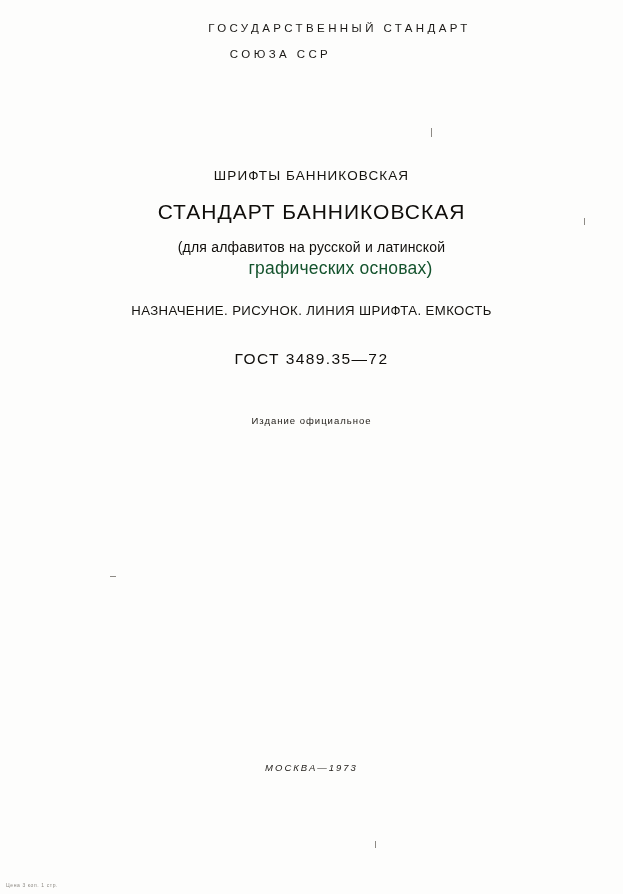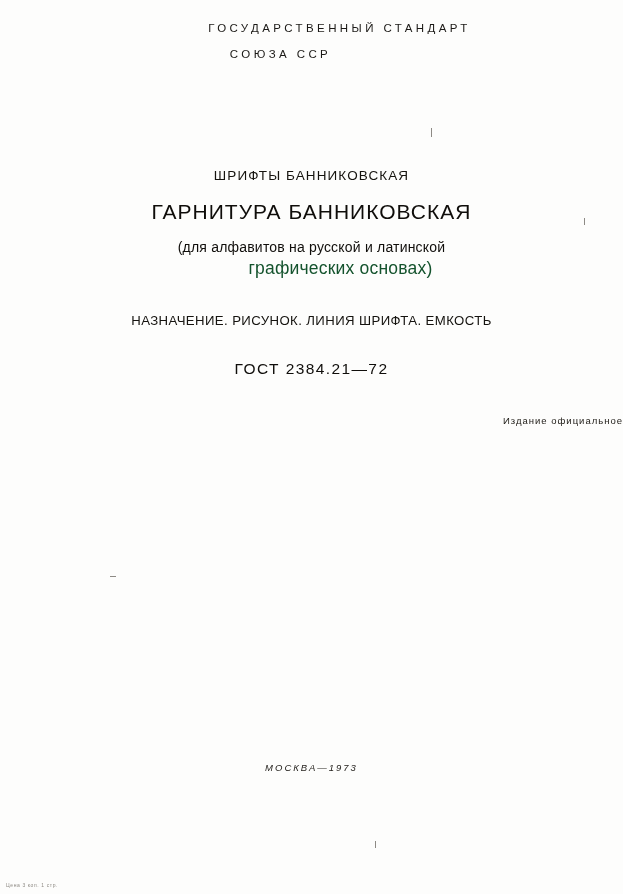--- a/index.html
+++ b/index.html
@@ -68,37 +68,37 @@
     color: #100e0b;
   }
   .t-paren2 {
     margin-top: 3px;
     font-size: 17.5px;
     letter-spacing: 0.2px;
     color: #14532d;
     padding-left: 58px;
   }
   .t-sections {
-    margin-top: 34px;
+    margin-top: 24px;
     font-size: 13.2px;
     letter-spacing: 0.4px;
     color: #15130f;
   }
   .t-gost {
     margin-top: 32px;
     font-size: 15.5px;
     letter-spacing: 1.4px;
     color: #100e0b;
   }
   .t-official {
     position: absolute;
     top: 415px;
     left: 0;
     width: 100%;
-    text-align: right;
+    text-align: center;
     font-size: 9.5px;
     letter-spacing: 1.0px;
     color: #24211c;
   }
   .t-city {
     position: absolute;
     top: 762px;
     left: 0;
     width: 100%;
     text-align: center;
@@ -131,25 +131,25 @@
 
 <div class="page">
 
   <div class="header">
     <div class="header-line1">ГОСУДАРСТВЕННЫЙ СТАНДАРТ</div>
     <div class="header-line2">СОЮЗА ССР</div>
   </div>
 
   <div class="title-block">
     <div class="t-sub">ШРИФТЫ БАННИКОВСКАЯ</div>
-    <div class="t-main">ГАРНИТУРА БАННИКОВСКАЯ</div>
+    <div class="t-main">СТАНДАРТ БАННИКОВСКАЯ</div>
     <div class="t-paren1">(для алфавитов на русской и латинской</div>
     <div class="t-paren2">графических основах)</div>
     <div class="t-sections">НАЗНАЧЕНИЕ. РИСУНОК. ЛИНИЯ ШРИФТА.   ЕМКОСТЬ</div>
-    <div class="t-gost">ГОСТ 2384.21—72</div>
+    <div class="t-gost">ГОСТ 3489.35—72</div>
   </div>
 
   <div class="t-official">Издание официальное</div>
 
   <div class="t-city">МОСКВА—1973</div>
 
   <div class="t-bottomcode">Цена 3 коп.    1 стр.</div>
 
   <div class="speck s1"></div>
   <div class="speck s2"></div>

